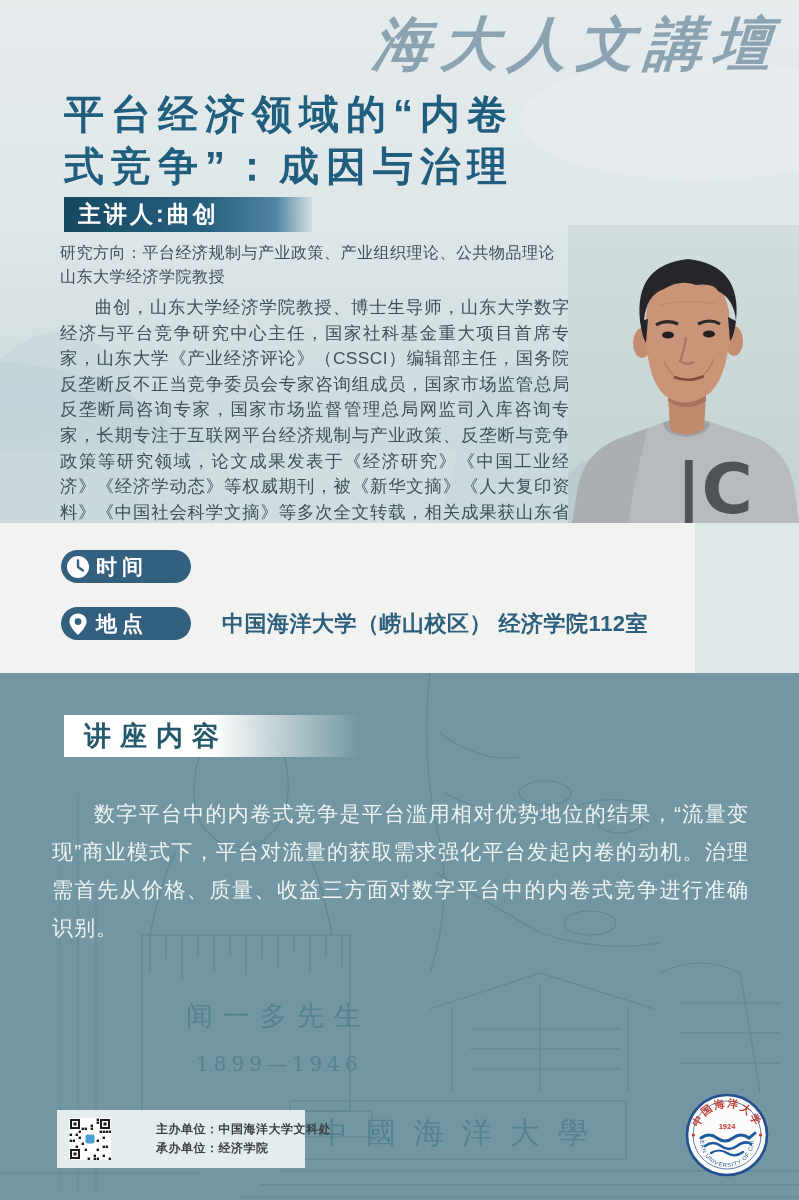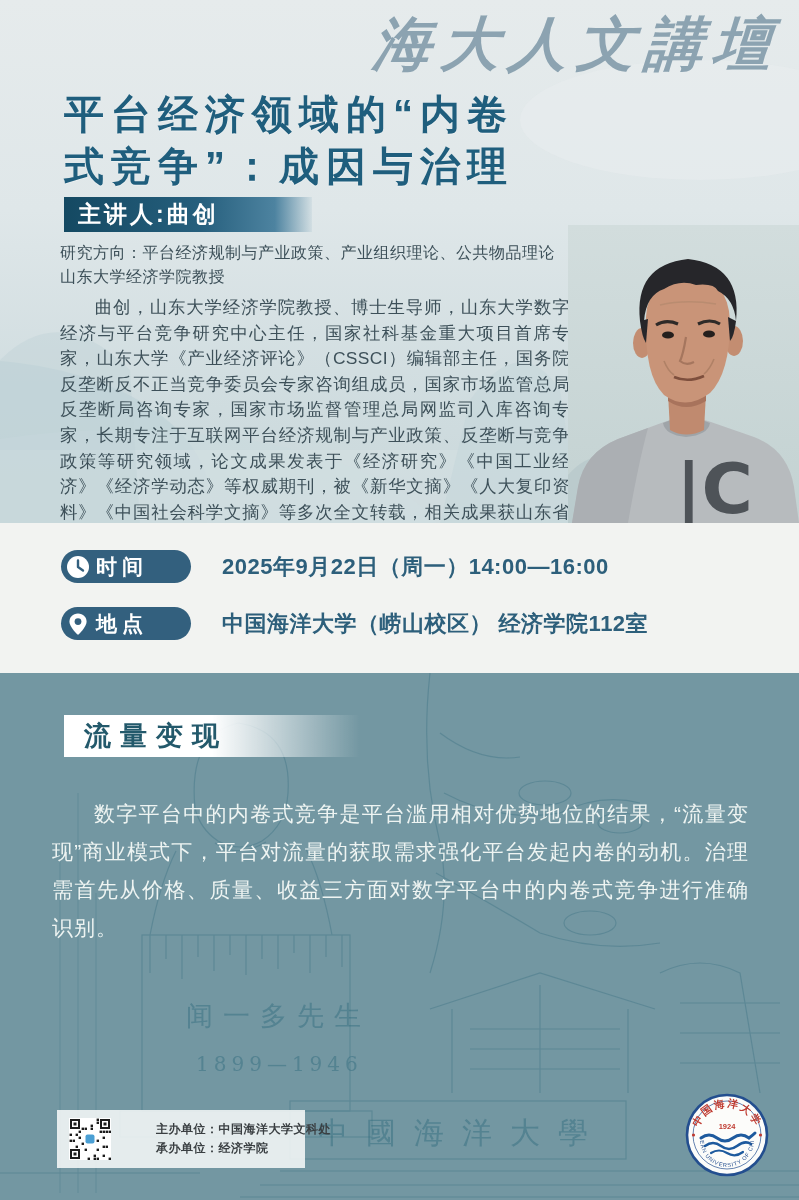--- a/index.html
+++ b/index.html
@@ -30,21 +30,21 @@
   }
   .speaker-badge span { color:#ffffff; font-size:23px; font-weight:bold; letter-spacing:3px; }
   .speaker-info { position:absolute; left:60px; top:241px; width:510px; color:#3d5059; }
   .speaker-line { font-size:16px; line-height:24px; white-space:nowrap; letter-spacing:.5px; }
   .speaker-bio {
     margin-top:6px; font-size:17.4px; line-height:25.6px; text-align:justify;
     text-indent:2em; letter-spacing:.4px; color:#3d5059;
   }
   .photo { position:absolute; right:0; top:225px; width:231px; height:298px; }
   
-  .schedule { position:absolute; left:0; top:523px; width:799px; height:150px; background:#f2f3f1; }
+  .schedule { position:absolute; left:0; top:523px; width:695px; height:150px; background:#f2f3f1; }
   .sch-row { position:absolute; left:61px; display:flex; align-items:center; }
   .sch-row.time { top:27px; }
   .sch-row.place { top:84px; }
   .pill {
     width:130px; height:33px; border-radius:17px; background:#33607e;
     display:flex; align-items:center; padding-left:5px; flex:none;
   }
   .pill .label { color:#fff; font-size:21px; font-weight:bold; letter-spacing:5px; margin-left:6px; }
   .sch-text { margin-left:31px; color:#2d5f7b; font-size:22px; font-weight:bold; letter-spacing:.5px; white-space:nowrap; }
   
@@ -140,21 +140,20 @@
 
   <section class="schedule">
     <div class="sch-row time">
       <div class="pill">
         <svg width="24" height="24" viewBox="0 0 24 24" aria-hidden="true">
           <circle cx="12" cy="12" r="11" fill="#ffffff"></circle>
           <path d="M12 12 L12 5.5 M12 12 L17 15.5" stroke="#33607e" stroke-width="2.4" stroke-linecap="round" fill="none"></path>
         </svg>
         <span class="label">时间</span>
       </div>
-      <div class="sch-text">2025年9月22日（周一）14:00—16:00</div>
     </div>
     <div class="sch-row place">
       <div class="pill">
         <svg width="24" height="24" viewBox="0 0 24 24" aria-hidden="true">
           <path d="M12 1.5 C6.8 1.5 3.4 5.3 3.4 9.8 C3.4 15.2 12 23 12 23 C12 23 20.6 15.2 20.6 9.8 C20.6 5.3 17.2 1.5 12 1.5 Z" fill="#ffffff"></path>
           <circle cx="12" cy="9.6" r="3.4" fill="#33607e"></circle>
         </svg>
         <span class="label">地点</span>
       </div>
       <div class="sch-text">中国海洋大学（崂山校区）  经济学院112室</div>
@@ -187,21 +186,21 @@
         <path d="M280 498 H799 M260 512 H799 M240 524 H799 M0 500 H200"></path>
       </g>
       <g fill="#2f6a7d" opacity="0.45" font-family="DejaVu Serif, serif">
         <text x="186" y="352" font-size="27" letter-spacing="10">闻一多先生</text>
         <text x="196" y="398" font-size="20" letter-spacing="5">1899—1946</text>
         <text x="318" y="470" font-size="30" letter-spacing="18">中國海洋大學</text>
       </g>
     </svg>
 
     <div class="content-heading">
-      <span>流量变现</span>
+      <span>讲座内容</span>
     </div>
 
     <p class="abstract">数字平台中的内卷式竞争是平台滥用相对优势地位的结果，“流量变现”商业模式下，平台对流量的获取需求强化平台发起内卷的动机。治理需首先从价格、质量、收益三方面对数字平台中的内卷式竞争进行准确识别。</p>
 
     <div class="footer-band">
       <svg id="qr-svg" class="qr" viewBox="0 0 42 42" aria-hidden="true">
           <rect x="0" y="0" width="42" height="42" fill="#ffffff"></rect>
           <rect x="1" y="1" width="10" height="10" fill="#1b1b1b"></rect>
           <rect x="3" y="3" width="6" height="6" fill="#ffffff"></rect>
           <rect x="4.5" y="4.5" width="3" height="3" fill="#1b1b1b"></rect>

